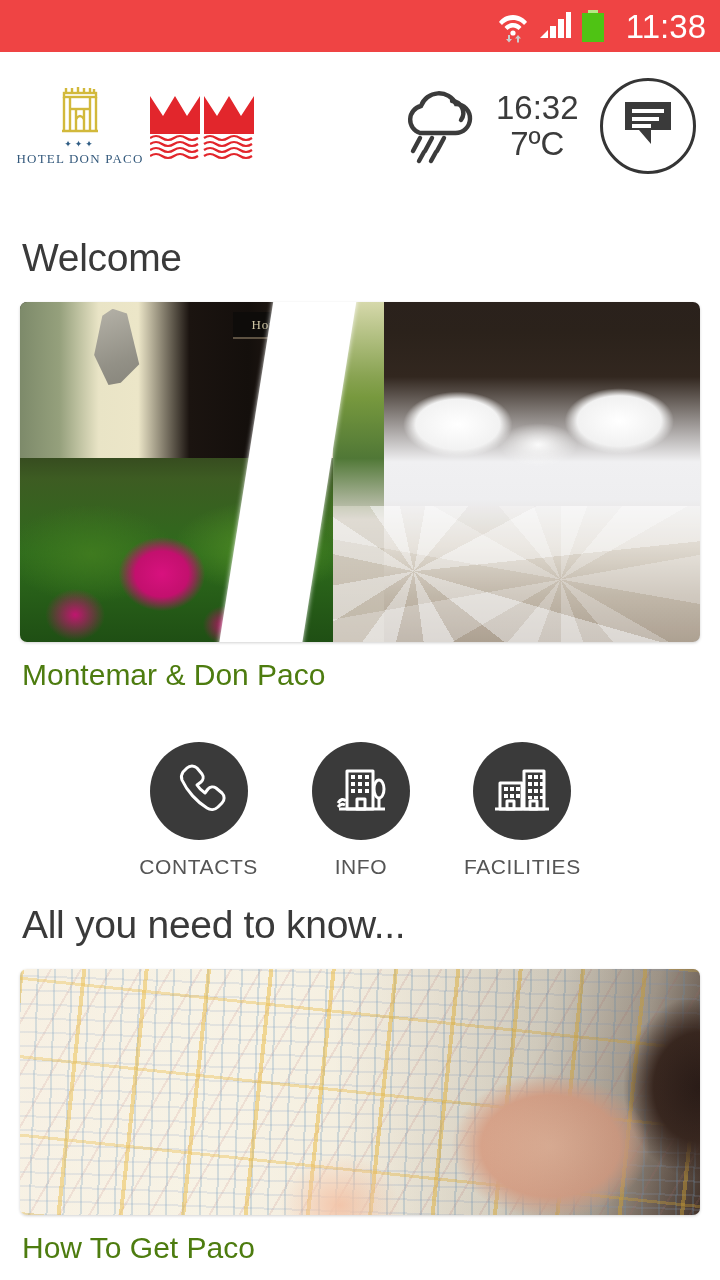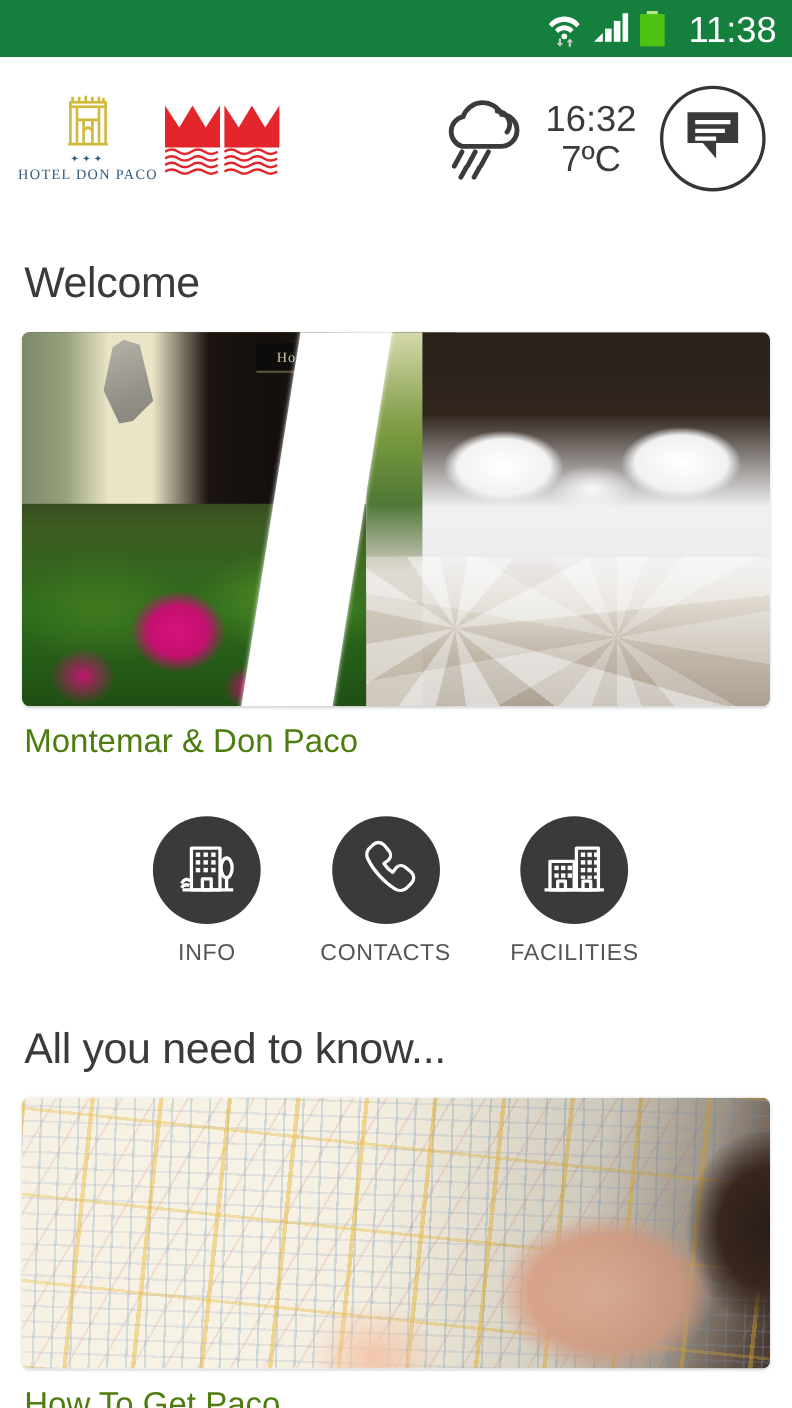--- a/index.html
+++ b/index.html
@@ -6,21 +6,21 @@
   html, body {
     width: 720px; height: 1280px;
     background: #ffffff;
     font-family: "Liberation Sans", sans-serif;
     overflow: hidden;
   }
 
   
   .statusbar {
     height: 52px; width: 720px;
-    background: #15803d;
+    background: #ef4444;
     display: flex; align-items: center; justify-content: flex-end;
     padding-right: 14px;
   }
   .sb-icons { display: flex; align-items: center; gap: 10px; }
   .sb-time {
     color: #ffffff; font-size: 33px; font-weight: 400;
     letter-spacing: 0px; margin-left: 12px; line-height: 1;
   }
   .wifi-ico { position: relative; width: 30px; height: 34px; }
   .batt { width: 22px; height: 32px; position: relative; }
@@ -55,21 +55,21 @@
     display: flex; align-items: center; justify-content: center;
     background: #ffffff; cursor: pointer;
   }
 
   
   .section-title {
     font-size: 39px; font-weight: normal; color: #3a3a3a;
     padding: 0 22px; letter-spacing: -0.3px;
   }
   .s1 { margin-top: 36px; }
-  .s2 { margin-top: 53px; }
+  .s2 { margin-top: 24px; }
 
   .card {
     margin: 22px 20px 0 20px;
     border-radius: 7px; overflow: hidden;
     position: relative;
     box-shadow: 0 1px 3px rgba(0,0,0,0.18);
   }
   .hero { height: 340px; }
   .hero-split { position: absolute; inset: 0; }
   .hero-left {
@@ -285,20 +285,29 @@
     <div class="hero-right"></div>
     <div class="hero-diag"></div>
   </div>
 </div>
 <div class="caption">Montemar &amp; Don Paco</div>
 
 <div class="actions">
 
   <div class="action">
     <span class="circ">
+      <svg width="58" height="58" viewBox="0 0 58 58">
+        <path d="M17 6 a7 7 0 0 1 10 0 l5 6 a6 6 0 0 1 -1 8 l-4 3 a26 26 0 0 0 8 8 l3 -4 a6 6 0 0 1 8 -1 l6 5 a7 7 0 0 1 0 10 l-4 4 a9 9 0 0 1 -11 1 C27 40 17 29 12 18 a9 9 0 0 1 1 -8 Z" fill="none" stroke="#ffffff" stroke-width="3" stroke-linejoin="round"></path>
+      </svg>
+    </span>
+    <span class="lbl">CONTACTS</span>
+  </div>
+
+  <div class="action">
+    <span class="circ">
       <svg width="64" height="56" viewBox="0 0 64 56">
         <g stroke="#ffffff" stroke-width="3" fill="none" stroke-linejoin="round">
           <rect x="18" y="8" width="26" height="38"></rect>
           <rect x="28" y="36" width="8" height="10"></rect>
           <path d="M10 46 H56"></path>
           <ellipse cx="50" cy="26" rx="5" ry="9"></ellipse>
           <path d="M50 35 L50 46"></path>
           <path d="M9 40 q4 -6 8 -2 M9 44 q3 -4 7 -2"></path>
         </g>
         <g fill="#ffffff">
@@ -308,29 +317,20 @@
           <rect x="22" y="19" width="4" height="4"></rect>
             <rect x="29" y="19" width="4" height="4"></rect>
             <rect x="36" y="19" width="4" height="4"></rect>
           <rect x="22" y="26" width="4" height="4"></rect>
             <rect x="29" y="26" width="4" height="4"></rect>
             <rect x="36" y="26" width="4" height="4"></rect>
         </g>
       </svg>
     </span>
     <span class="lbl">INFO</span>
-  </div>
-
-  <div class="action">
-    <span class="circ">
-      <svg width="58" height="58" viewBox="0 0 58 58">
-        <path d="M17 6 a7 7 0 0 1 10 0 l5 6 a6 6 0 0 1 -1 8 l-4 3 a26 26 0 0 0 8 8 l3 -4 a6 6 0 0 1 8 -1 l6 5 a7 7 0 0 1 0 10 l-4 4 a9 9 0 0 1 -11 1 C27 40 17 29 12 18 a9 9 0 0 1 1 -8 Z" fill="none" stroke="#ffffff" stroke-width="3" stroke-linejoin="round"></path>
-      </svg>
-    </span>
-    <span class="lbl">CONTACTS</span>
   </div>
 
   <div class="action">
     <span class="circ">
       <svg width="62" height="56" viewBox="0 0 62 56">
         <g stroke="#ffffff" stroke-width="3" fill="none" stroke-linejoin="round">
           <rect x="9" y="20" width="22" height="26"></rect>
           <rect x="33" y="8" width="20" height="38"></rect>
           <path d="M4 46 H58"></path>
           <rect x="16" y="38" width="7" height="8"></rect>

